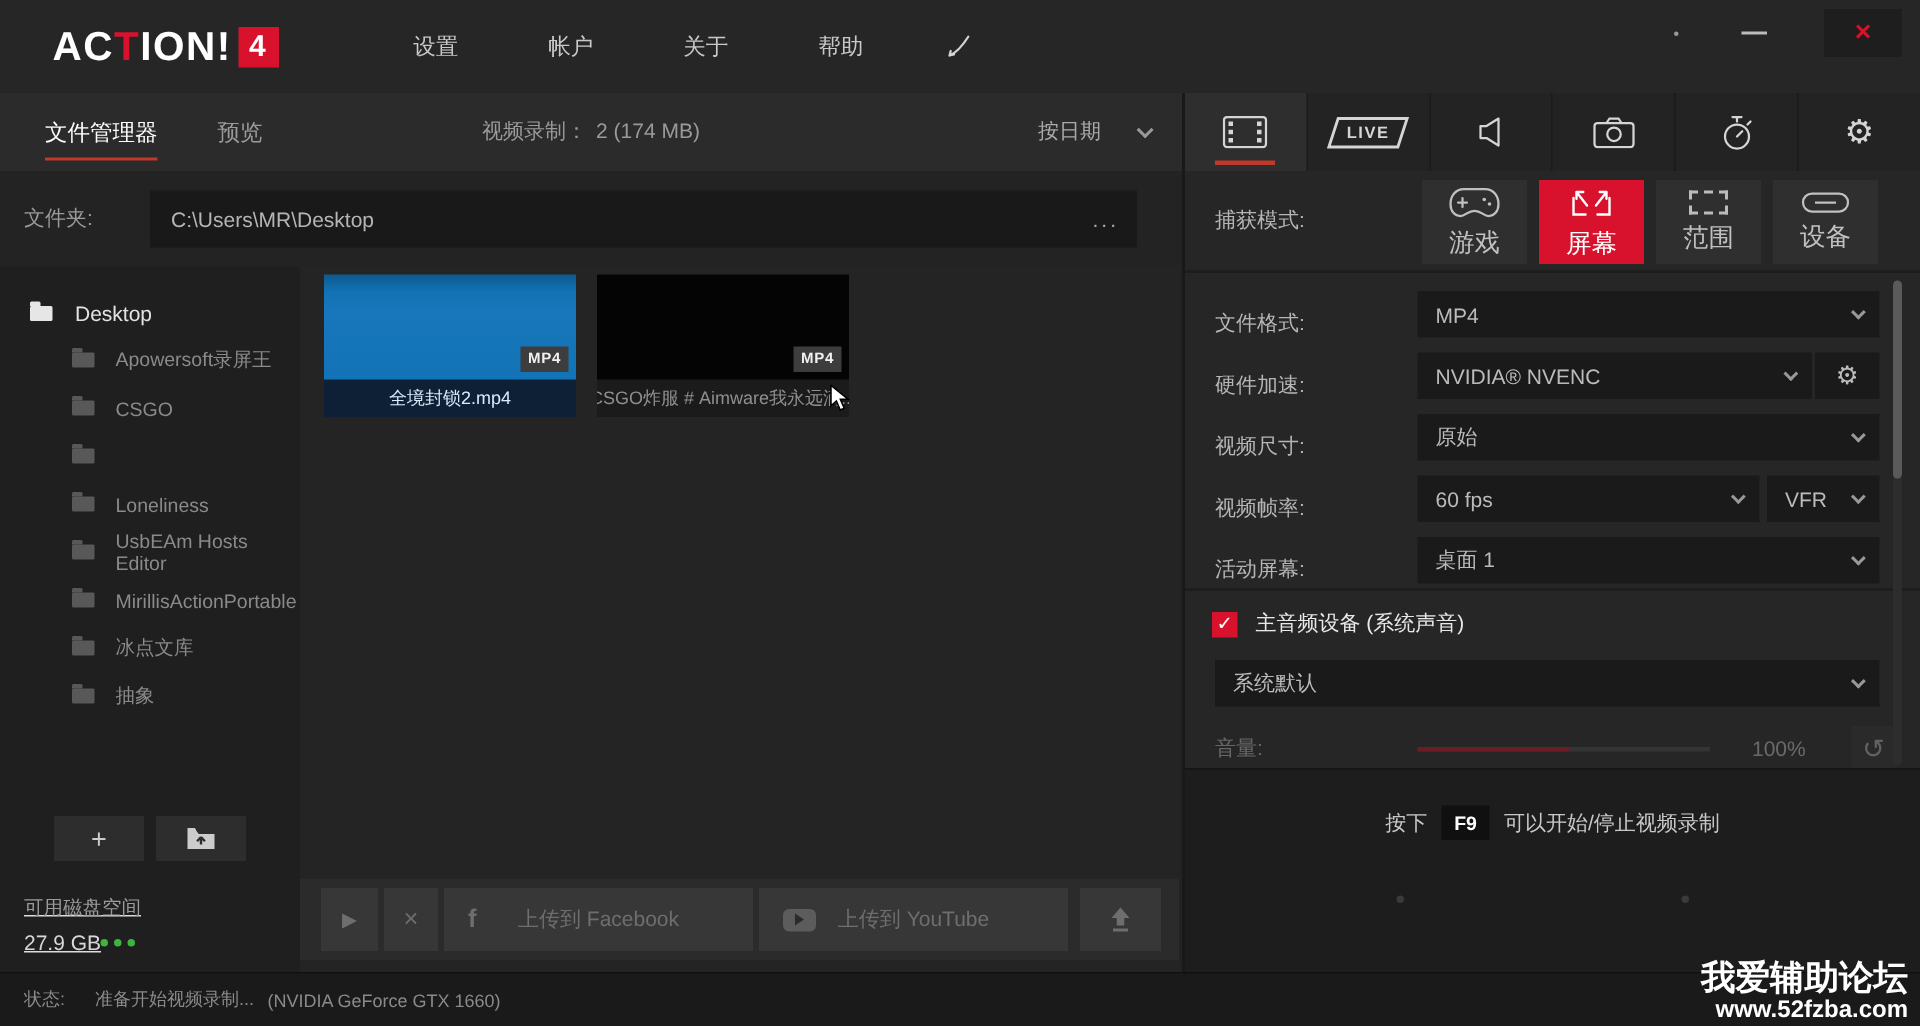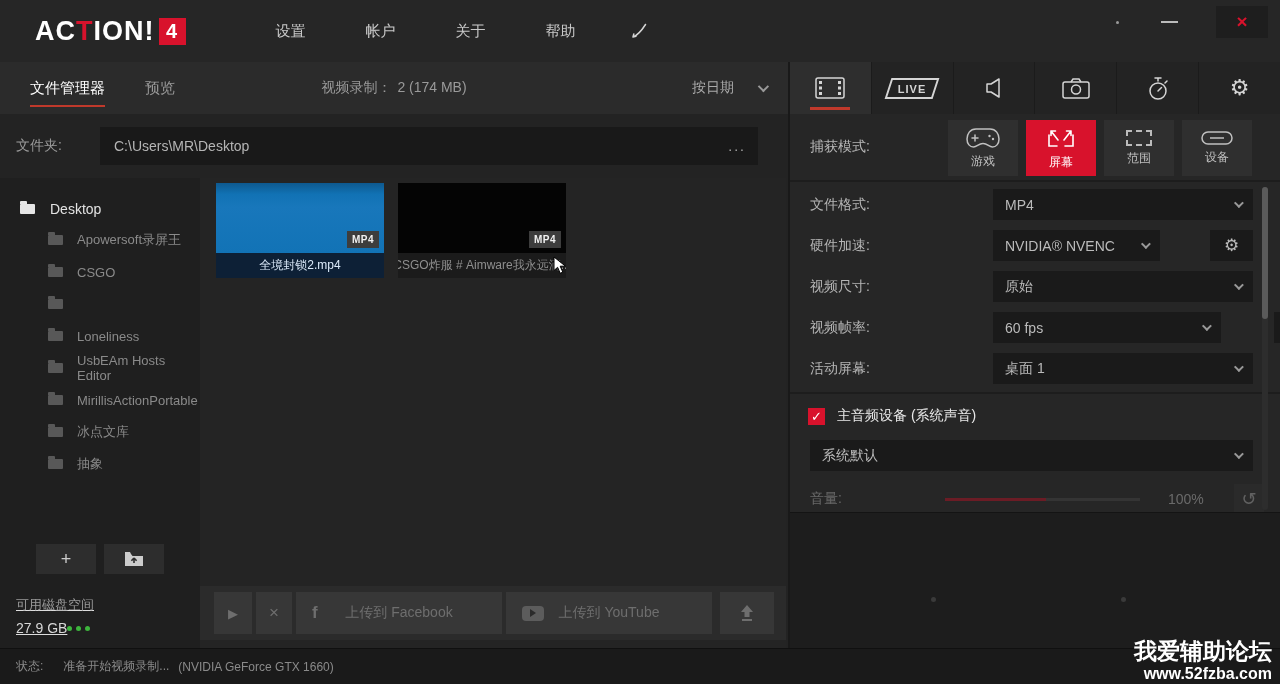--- a/index.html
+++ b/index.html
@@ -87,27 +87,27 @@
   .rp-tab.active { background:#2e2e2e; }
   .rp-tab.active::after { content:""; position:absolute; bottom:4px; left:50%; transform:translateX(-50%); width:40px; height:3px; background:#c0392b; }
   .gear-glyph { font-size:22px; color:#d5d5d5; line-height:1; }
   .live-shape { width:48px; height:21px; border:2px solid #d5d5d5; transform:skewX(-18deg); display:flex; align-items:center; justify-content:center; }
   .live-shape span { transform:skewX(18deg); font-size:11px; font-weight:bold; color:#d5d5d5; letter-spacing:1px; }
   
   .rp-capture { height:68px; display:flex; align-items:center; border-bottom:2px solid #1d1d1d; }
   .rp-capture-label { margin-left:20px; color:#b5b5b5; font-size:14px; }
   .modes { position:absolute; left:158px; top:58px; display:flex; gap:8px; }
   .mode { width:70px; height:56px; background:#2f2f2f; display:flex; flex-direction:column; align-items:center; justify-content:center; gap:4px; cursor:pointer; }
-  .mode .mlabel { font-size:12px; color:#c0c0c0; }
+  .mode .mlabel { font-size:17px; color:#c0c0c0; }
   .mode.active { background:#d8122c; }
   .mode.active .mlabel { color:#fff; }
   .dashed-rect { width:26px; height:16px; border:2px dashed #bbb; }
   
   .rp-rows { position:absolute; top:122px; left:0; right:0; }
-  .rp-row { height:41px; display:flex; align-items:center; padding-left:20px;gap:48px; }
+  .rp-row { height:41px; display:flex; align-items:flex-end; padding-left:20px; }
   .rp-label { width:135px; color:#b5b5b5; font-size:14px; flex:none; }
   .dd { height:31px; background:#1a1a1a; display:flex; align-items:center; padding:0 12px; color:#bbb; font-size:14px; position:relative; cursor:pointer; }
   .dd .chev { position:absolute; right:12px; width:7px; height:7px; }
   .dd-grow { flex:1; margin-right:27px; }
   .dd-hw { flex:1; margin-right:2px; }
   .sq-btn { width:43px; height:31px; background:#1a1a1a; display:flex; align-items:center; justify-content:center; margin-right:27px; color:#bbb; cursor:pointer; }
   .sq-btn .gear-glyph { font-size:17px; color:#bbb; }
   .dd-fps { width:228px; flex:none; }
   .dd-vfr { width:75px; margin-left:5px; justify-content:flex-start; }
   
@@ -455,20 +455,25 @@
         <div class="vol-label">音量:</div>
         <div class="slider">
             <div class="slider-fill"></div>
           </div>
         <div class="vol-value">100%</div>
         <div class="reset-btn">↺</div>
       </div>
     </div>
 
     <div class="rp-rec">
+      <div class="hotkey">
+        <span>按下</span>
+        <span class="keycap">F9</span>
+        <span>可以开始/停止视频录制</span>
+      </div>
       <span class="rec-dot left"></span>
       <span class="rec-dot right"></span>
     </div>
 
     <div class="scrollbar">
       <div class="scroll-thumb"></div>
     </div>
   </div>
 </div>
 

